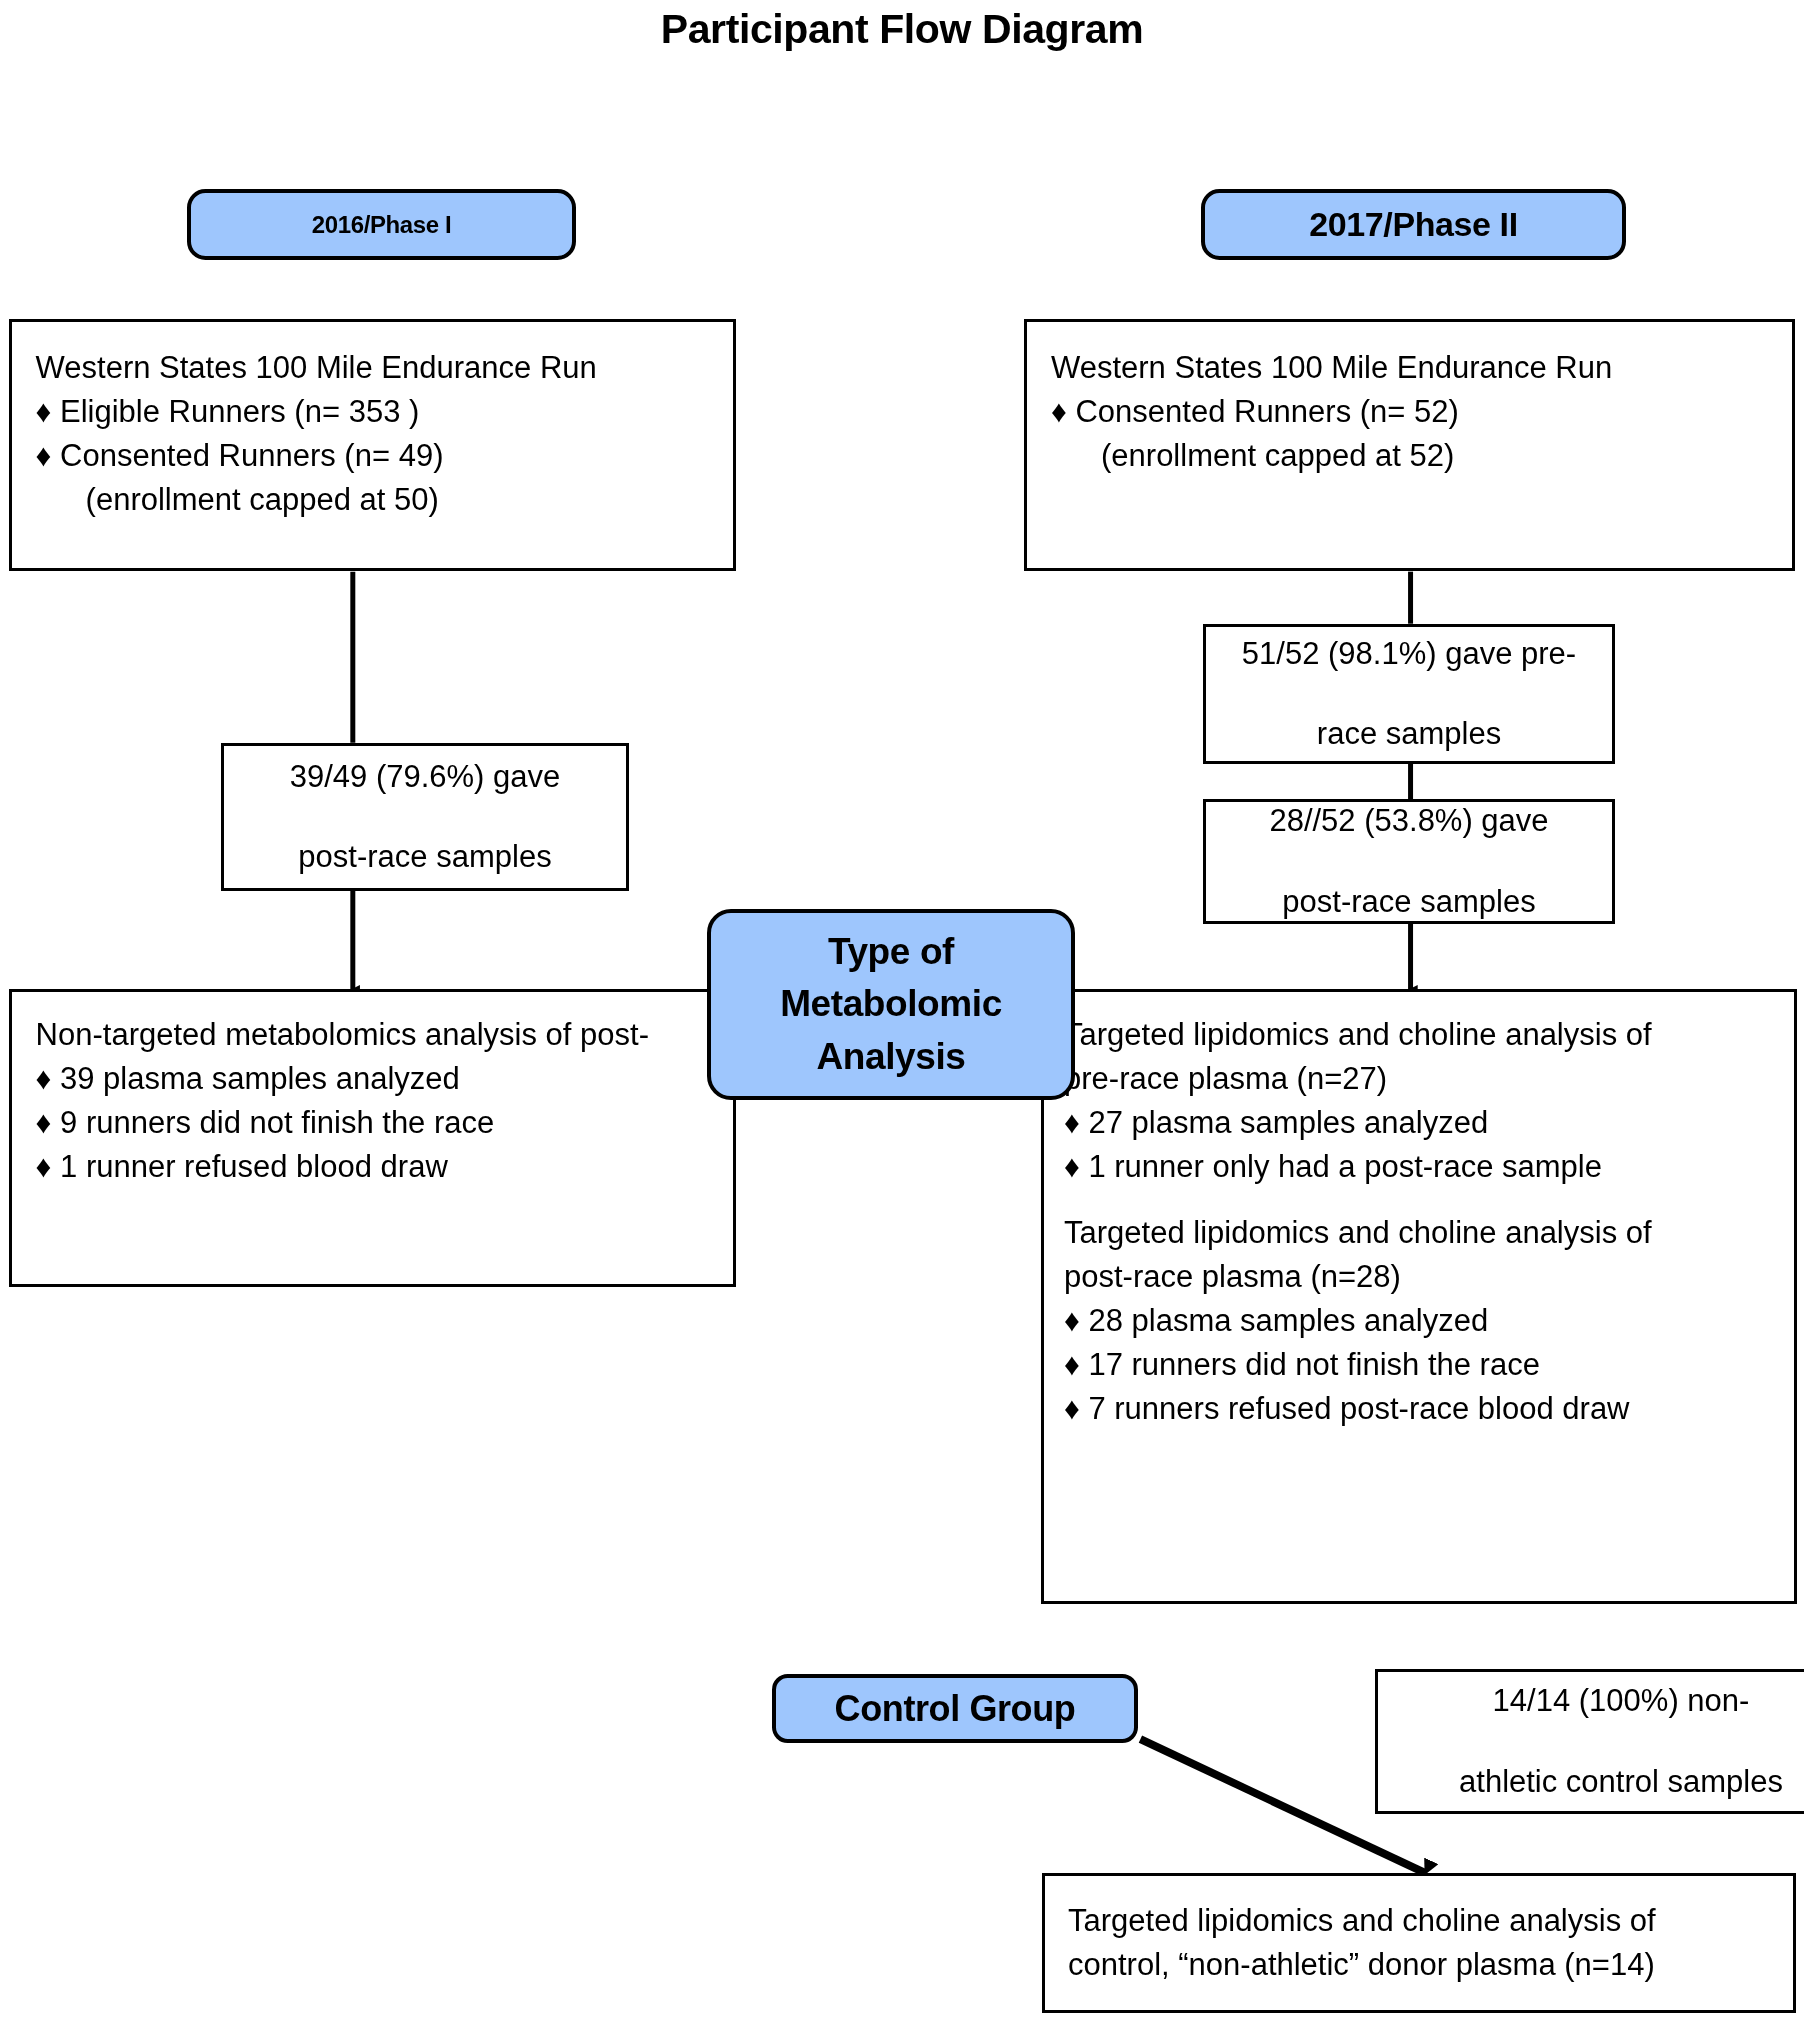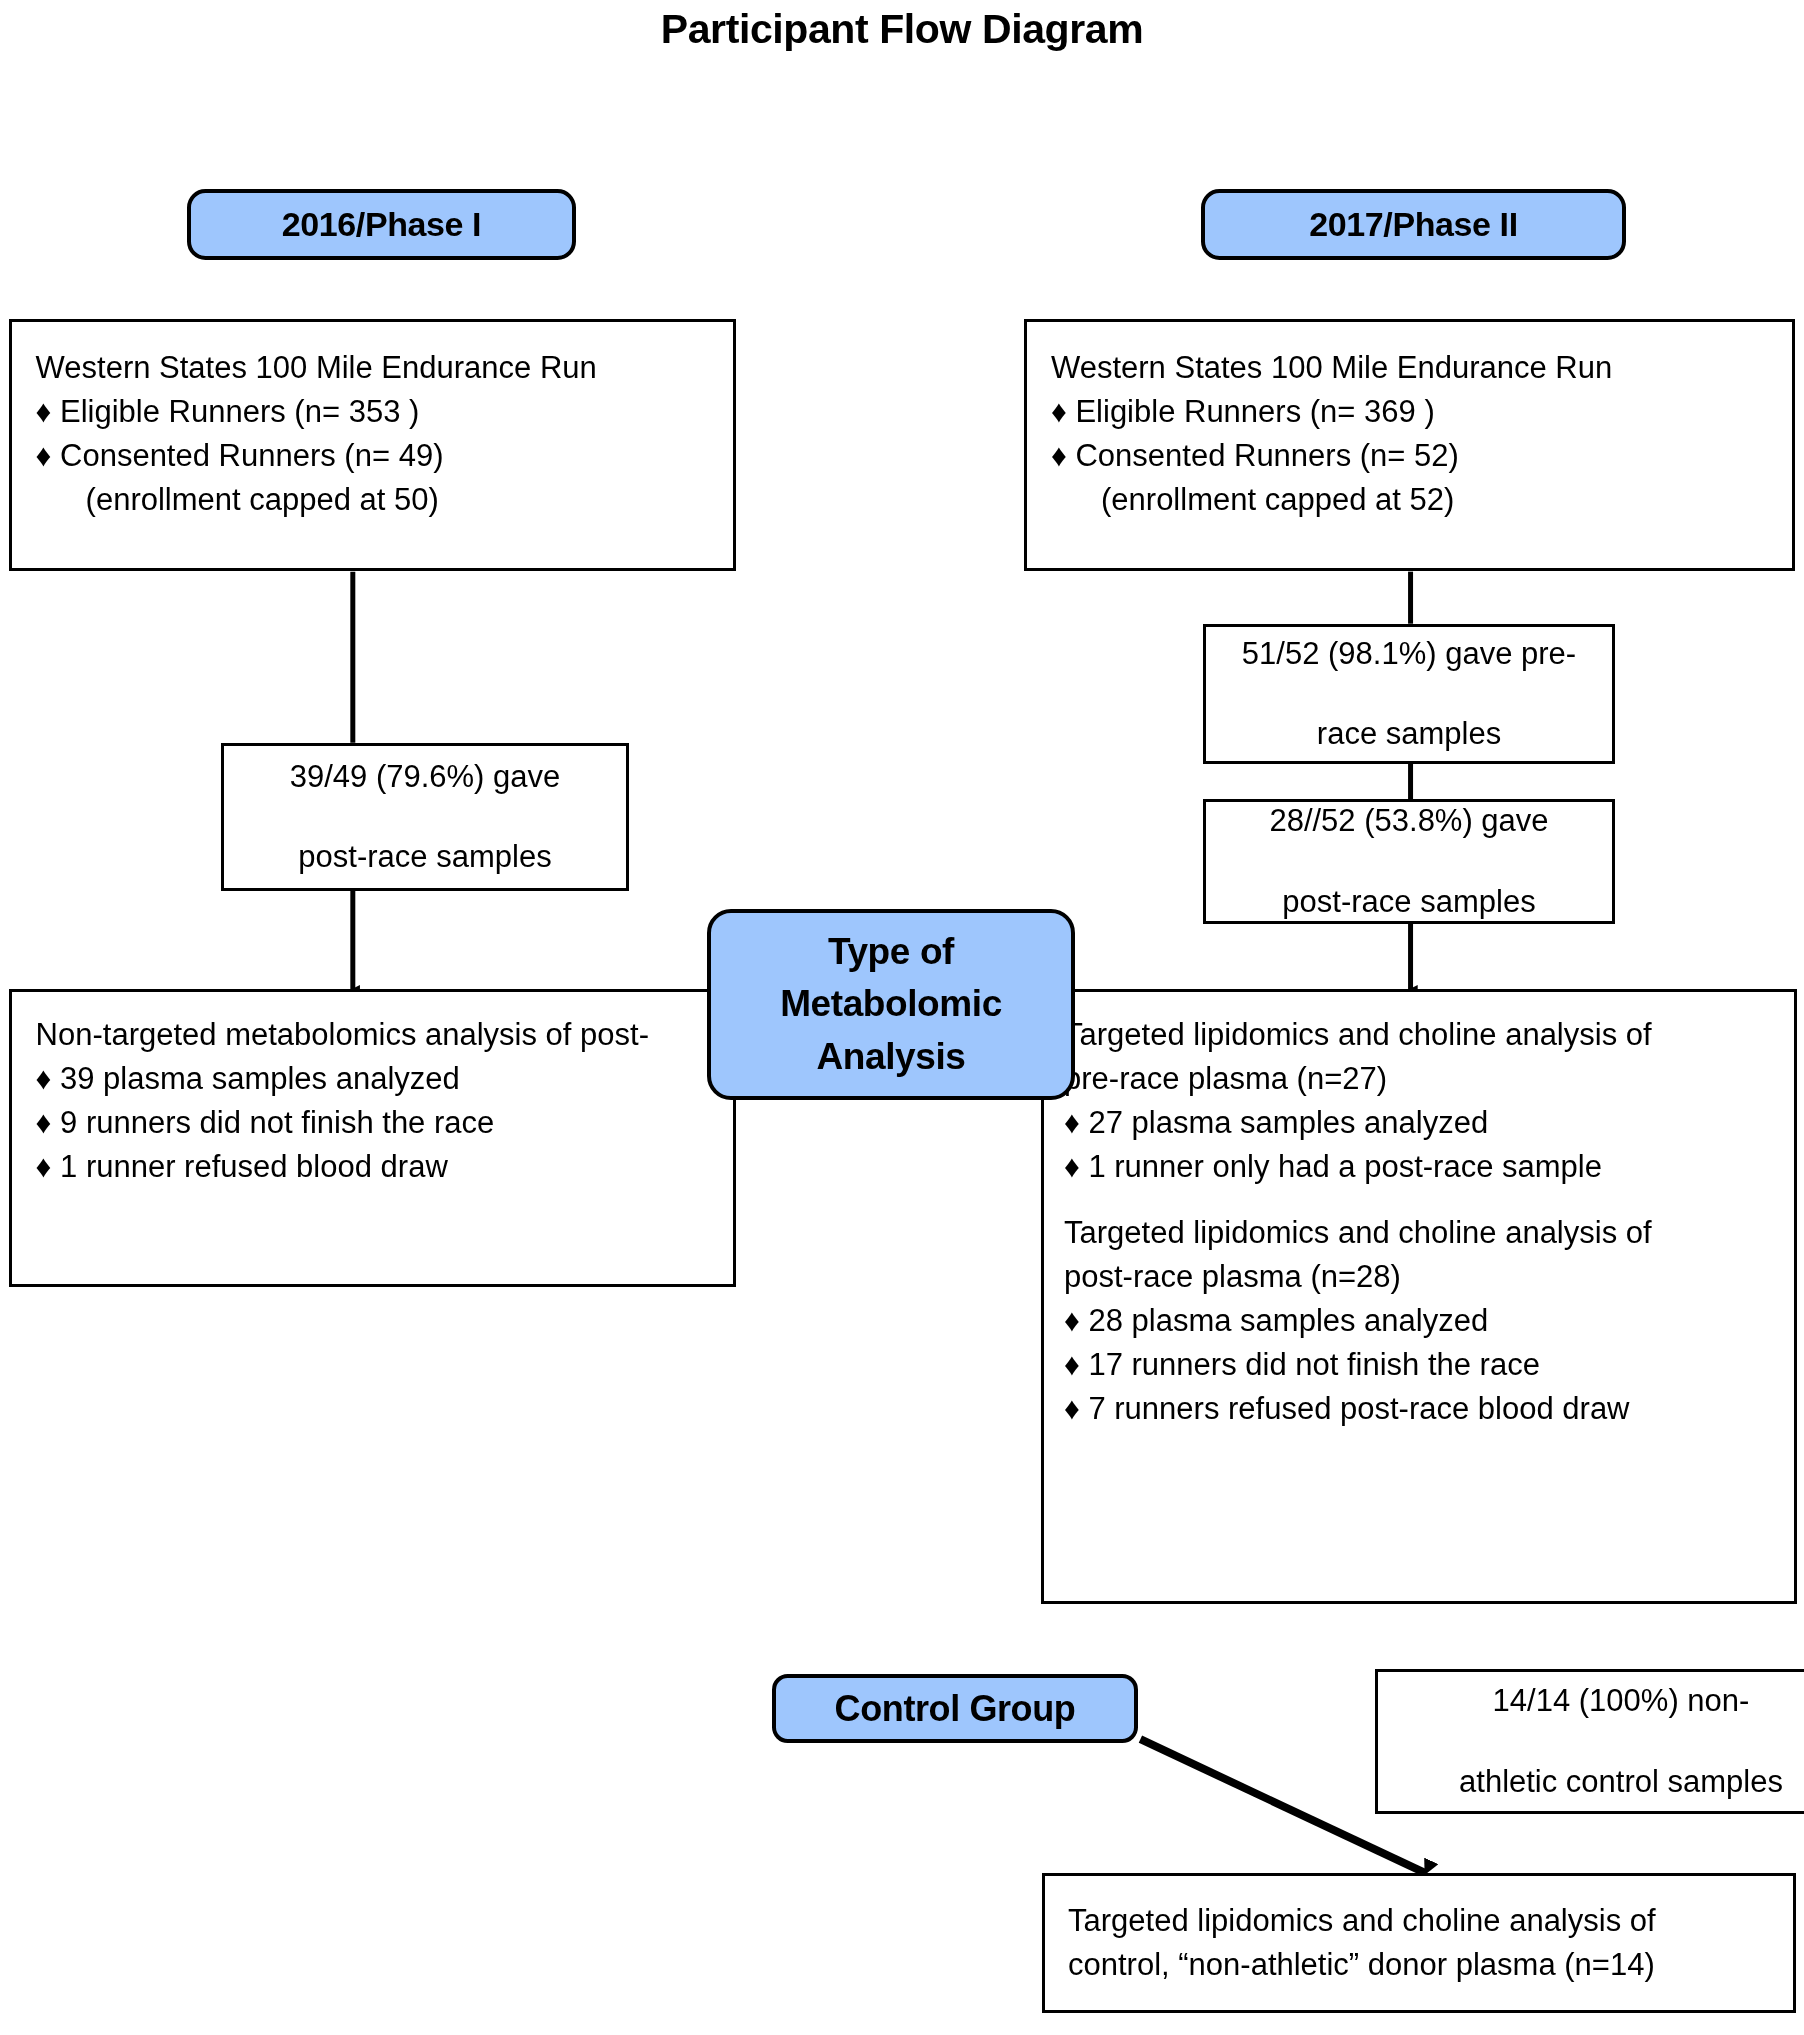--- a/index.html
+++ b/index.html
@@ -133,41 +133,40 @@
 
     <line x1="1979" y1="1071" x2="1979" y2="1121" stroke="#000" stroke-width="7"></line>
 
     <line x1="1979" y1="1296" x2="1979" y2="1388" stroke="#000" stroke-width="7" marker-end="url(#arrowDown)"></line>
 
     <line x1="1979" y1="1560" x2="1979" y2="1452" stroke="#000" stroke-width="7" marker-end="url(#arrowUp)"></line>
 
     <line x1="1600" y1="2440" x2="2000" y2="2628" stroke="#000" stroke-width="11" marker-end="url(#arrowDiag)"></line>
   </svg>
 
-  <div class="pill" style="left:187px; top:189px; width:389px; height:71px; background:#9EC6FD; font-size:34px;">
+  <div class="pill" style="left:187px; top:189px; width:389px; height:71px; background:#9EC6FD; font-size:24px;">
     <span>2016/Phase I</span>
   </div>
 
   <div class="pill" style="left:1201px; top:189px; width:425px; height:71px; background:#9EC6FD; font-size:34px;">
     <span>2017/Phase II</span>
   </div>
 
   <div class="box" style="left:8.6px; top:319px; width:727px; height:252px;">
     <div class="box-inner">
       <div class="line">Western States 100 Mile Endurance Run</div>
       <div class="bullet">♦ Eligible Runners (n= 353 )</div>
       <div class="bullet">♦ Consented Runners (n= 49)</div>
       <div class="indent">(enrollment capped at 50)</div>
     </div>
   </div>
 
   <div class="box" style="left:1024px; top:319px; width:771px; height:252px;">
     <div class="box-inner">
       <div class="line">Western States 100 Mile Endurance Run</div>
-      <div class="bullet">♦ Eligible Runners (n= 369 )</div>
       <div class="bullet">♦ Consented Runners (n= 52)</div>
       <div class="indent">(enrollment capped at 52)</div>
     </div>
   </div>
 
   <div class="centerbox" style="left:221px; top:743px; width:408px; height:148px;">
     <div>39/49 (79.6%) gave</div>
     <div>post-race samples</div>
   </div>
 

